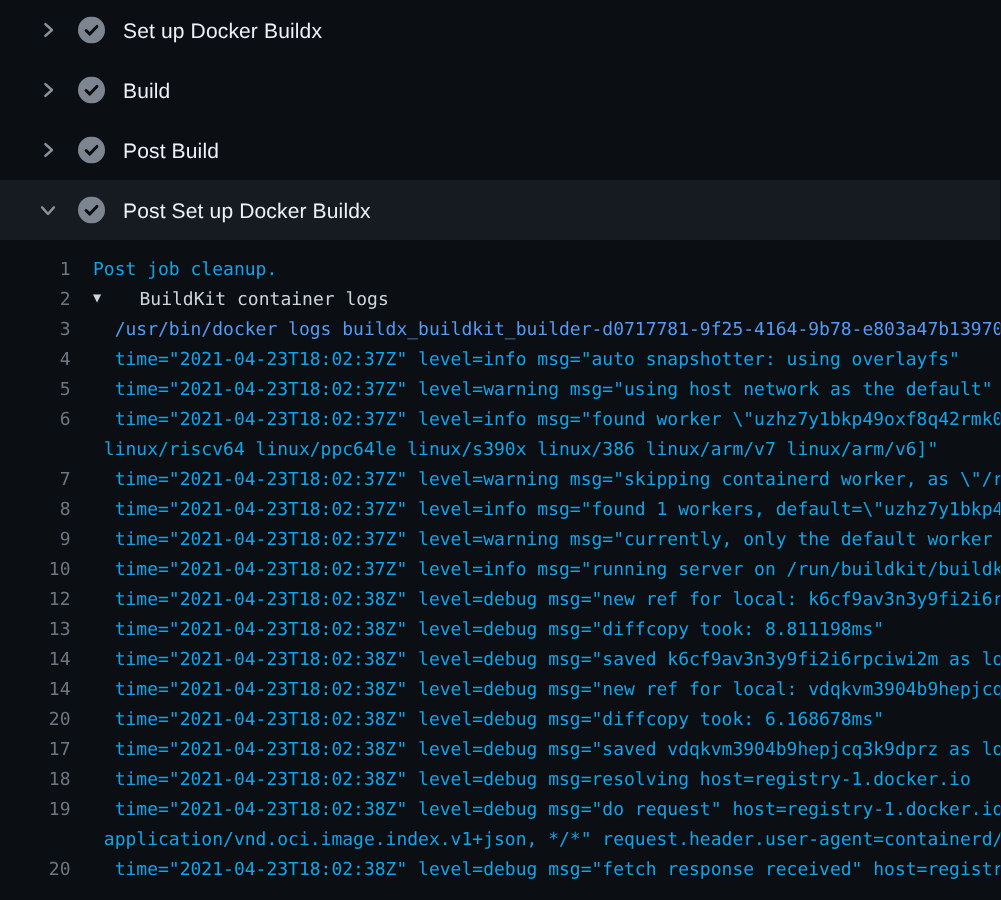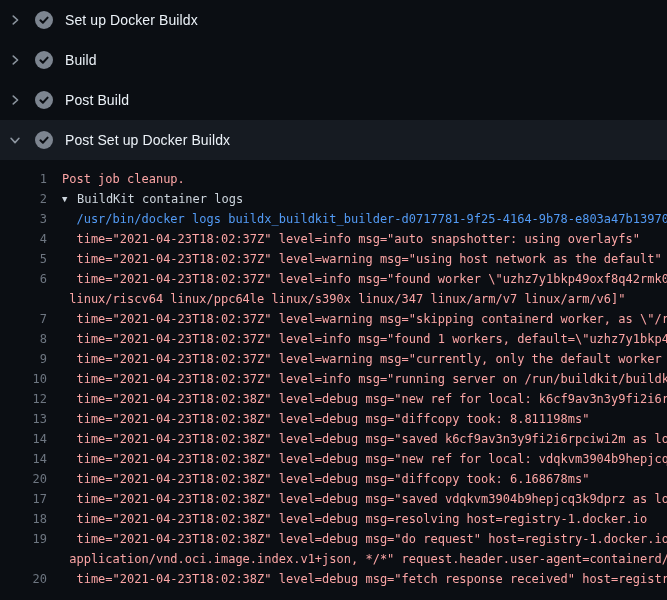--- a/index.html
+++ b/index.html
@@ -7,21 +7,21 @@
     width: 667px; height: 600px; overflow: hidden;
     background: #0b0e13;
     font-family: "Liberation Sans", sans-serif;
   }
   .app { width: 667px; height: 600px; overflow: hidden; position: relative; }
 
   
   .steps { }
   .step-row {
     height: 40px; display: flex; align-items: center;
-    padding-left: 8px; cursor: pointer;
+    padding-left: 25px; cursor: pointer;
   }
   .step-row.expanded { background: #161b22; }
   .chev { width: 14px; height: 14px; flex: none; display: flex; align-items: center; justify-content: center; }
   .step-row.expanded .chev svg { transform: rotate(90deg); }
   .check { margin-left: 13px; flex: none; width: 18px; height: 18px; }
   .step-label { margin-left: 12px; color: #ecf2f8; font-size: 14px; letter-spacing: .1px; }
 
   
   .log { padding-top: 9px; }
   .log-row {
@@ -30,22 +30,22 @@
     font-size: 12px; white-space: pre; overflow: hidden;
   }
   .log-row .num {
     width: 47px; flex: none; text-align: right;
     color: #6e7681; cursor: pointer; user-select: none;
   }
   .log-row .caret {
     margin-left: 15px; width: 15px; flex: none;
     color: #cdd5dd; font-size: 9px; line-height: 20px; cursor: pointer;
   }
-  .log-row .txt { margin-left: 15px; color: #fca5a5; }
-  .log-row .caret + .txt { margin-left: 0; }
+  .log-row .txt { margin-left: 15px; color: #0ea5e9; }
+  .log-row .caret + .txt { margin-left: 16px; }
   .log-row.kind-command .txt { color: #539bf5; }
   .log-row.kind-group .txt { color: #cdd5dd; }
 </style>
 </head>
 <body>
 
 <div class="app">
 
   <div class="steps">
 
@@ -139,21 +139,21 @@
         <span class="txt">  time="2021-04-23T18:02:37Z" level=warning msg="using host network as the default"</span>
       </div>
       <div class="log-row kind-plain">
         <span class="num">6</span>
         
         <span class="txt">  time="2021-04-23T18:02:37Z" level=info msg="found worker \"uzhz7y1bkp49oxf8q42rmk0xjold"</span>
       </div>
       <div class="log-row kind-plain">
         <span class="num"></span>
         
-        <span class="txt"> linux/riscv64 linux/ppc64le linux/s390x linux/347 linux/arm/v7 linux/arm/v6]"</span>
+        <span class="txt"> linux/riscv64 linux/ppc64le linux/s390x linux/386 linux/arm/v7 linux/arm/v6]"</span>
       </div>
       <div class="log-row kind-plain">
         <span class="num">7</span>
         
         <span class="txt">  time="2021-04-23T18:02:37Z" level=warning msg="skipping containerd worker, as \"/run/c"</span>
       </div>
       <div class="log-row kind-plain">
         <span class="num">8</span>
         
         <span class="txt">  time="2021-04-23T18:02:37Z" level=info msg="found 1 workers, default=\"uzhz7y1bkp49oxf"</span>

